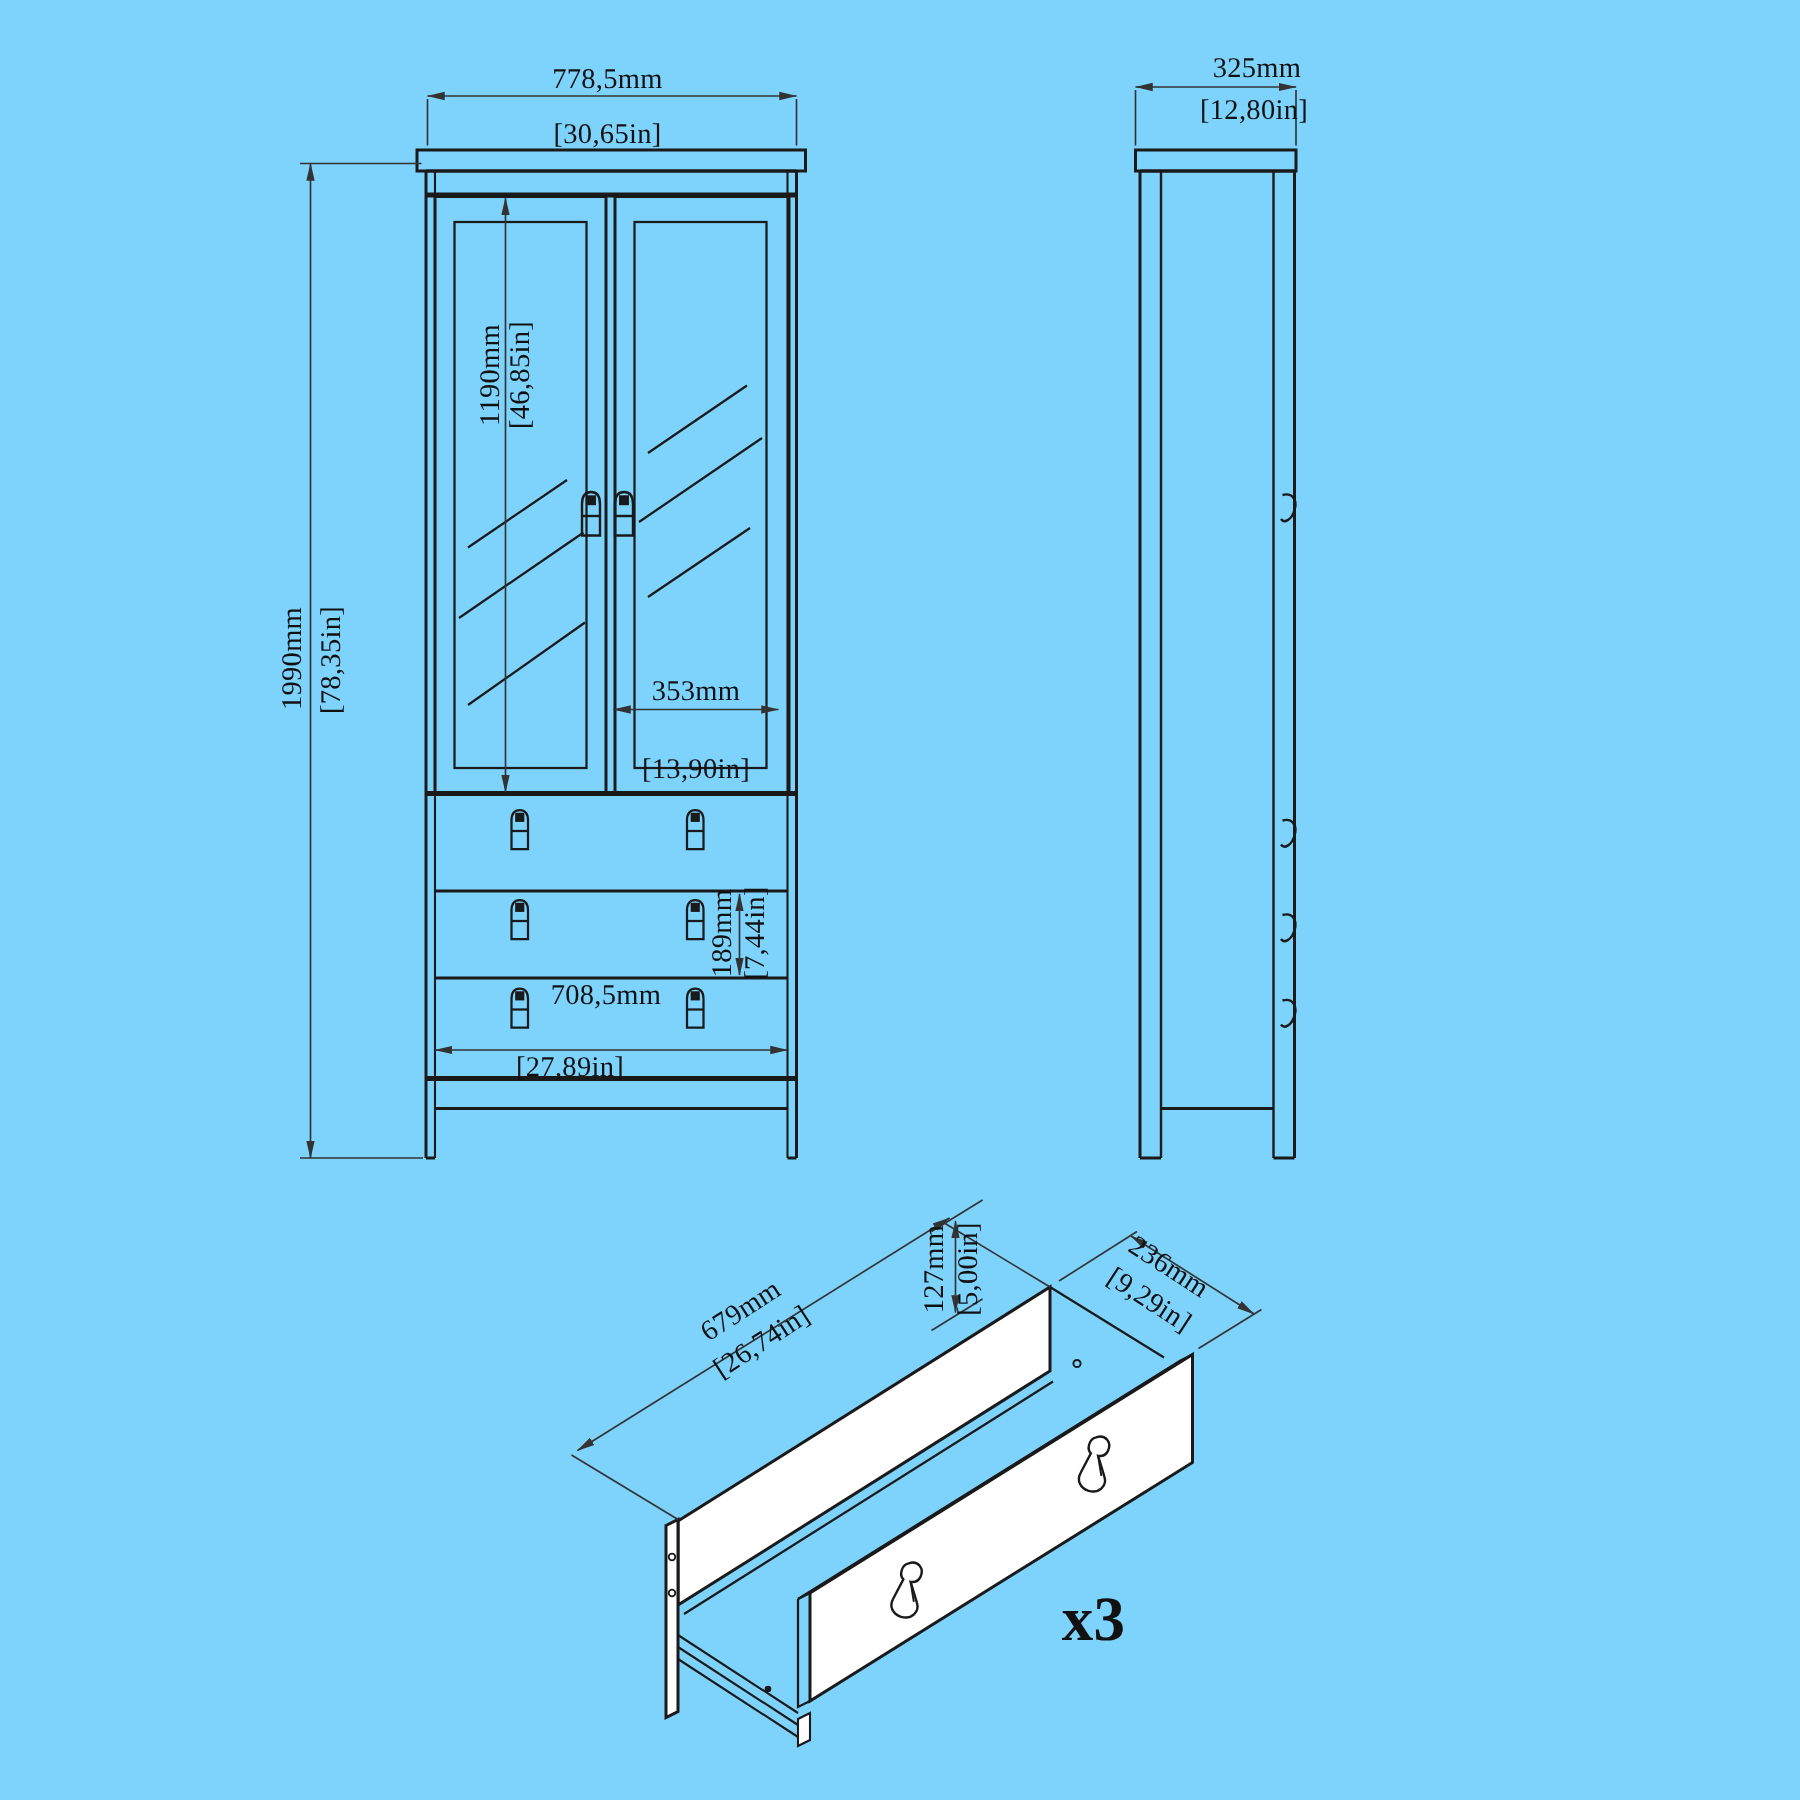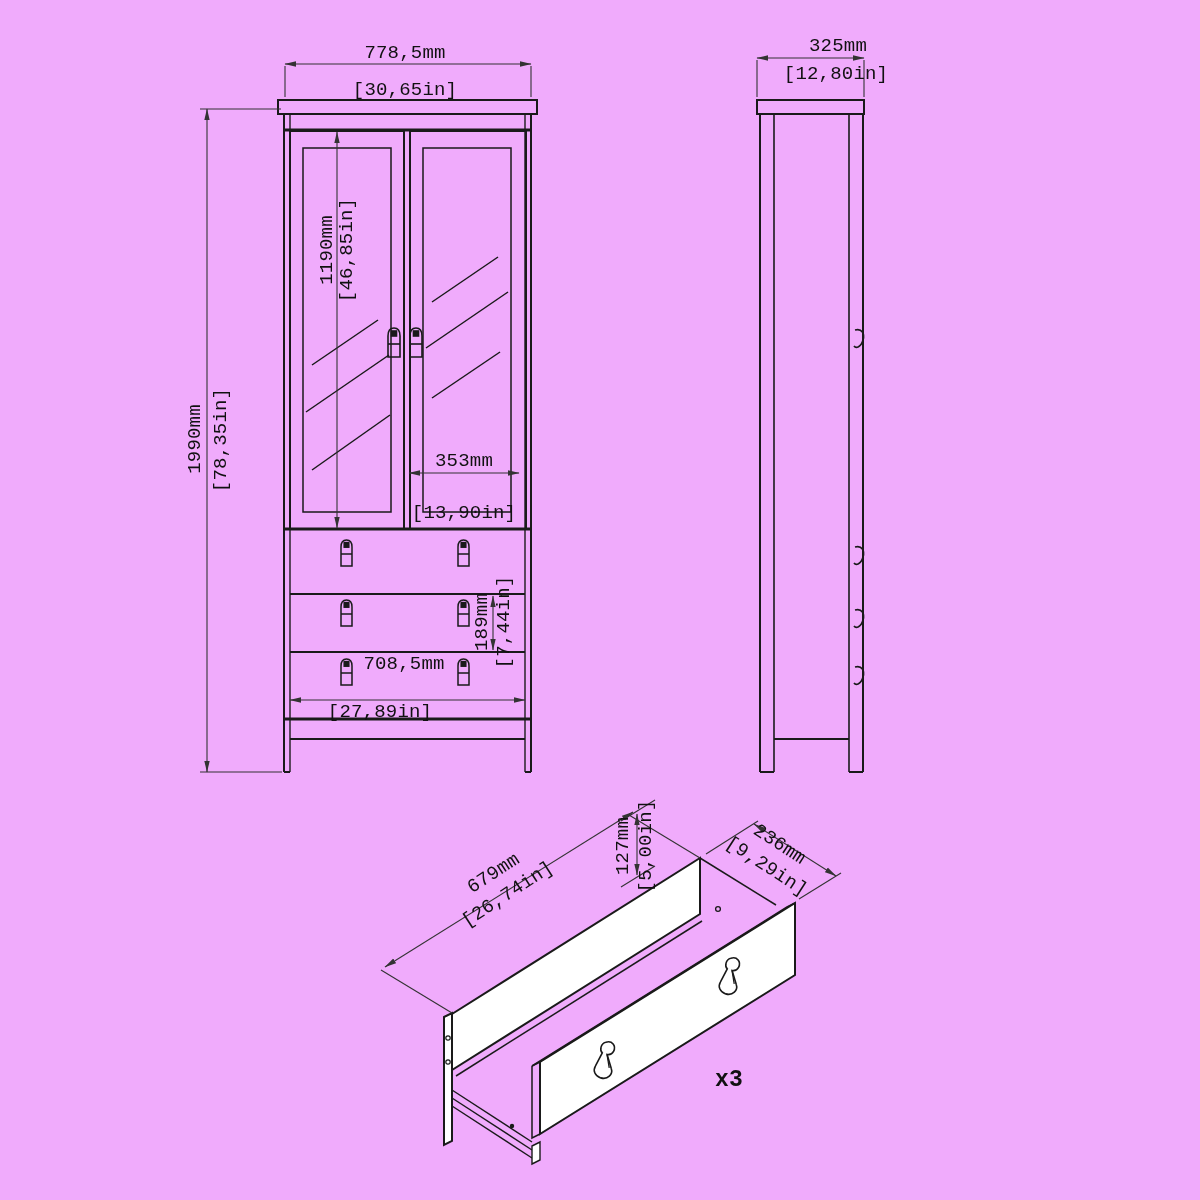--- a/index.html
+++ b/index.html
@@ -1,29 +1,29 @@
 <!DOCTYPE html>
 <html><head>
 <meta charset="utf-8">
 <style>
   html,body{margin:0;padding:0;background:#fff;}
   .canvas{
-    position:relative;width:1200px;height:1200px;background:#f0abfc;
-    font-family:Liberation Mono, monospace;overflow:hidden;
+    position:relative;width:1200px;height:1200px;background:#7dd3fc;
+    font-family:Liberation Serif, serif;overflow:hidden;
   }
   .canvas svg{position:absolute;left:0;top:0;}
   .lbl{
     position:absolute;transform:translate(-50%,-50%);
     font-size:19px;color:#111;white-space:nowrap;line-height:1;
     letter-spacing:0.2px;
   }
   .r90{transform:translate(-50%,-50%) rotate(-90deg);}
   .rn33{transform:translate(-50%,-50%) rotate(-33deg);}
   .rp33{transform:translate(-50%,-50%) rotate(33deg);}
-  .qty{font-size:23px;font-weight:700;color:#111;}
+  .qty{font-size:42px;font-weight:700;color:#111;}
 </style>
 </head>
 <body>
 
 <div class="canvas">
 
 <svg width="1200" height="1200" viewBox="0 0 1200 1200">
   <defs>
     <marker id="arw" viewBox="0 0 10 6" refX="9.5" refY="3" markerWidth="11" markerHeight="6.6" orient="auto-start-reverse">
       <path d="M0,0.7 L10,3 L0,5.3 Z" fill="#333"></path>

